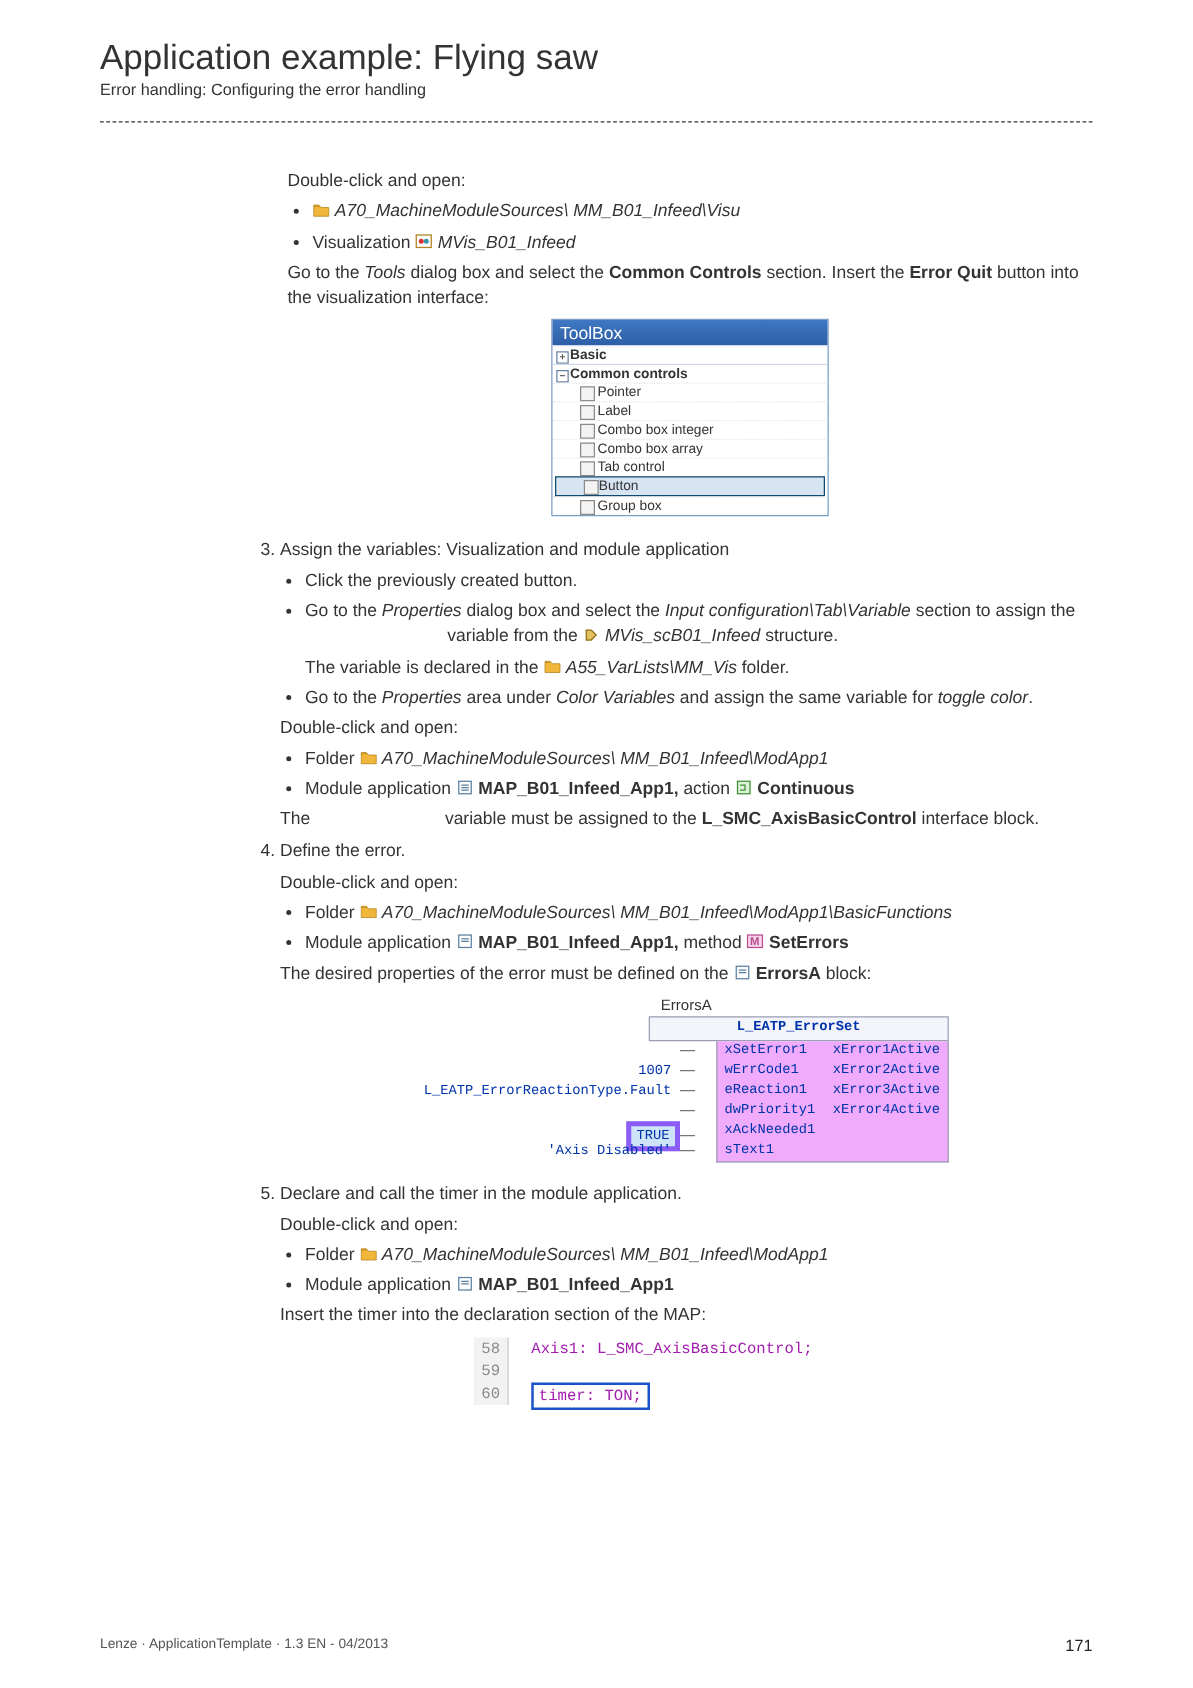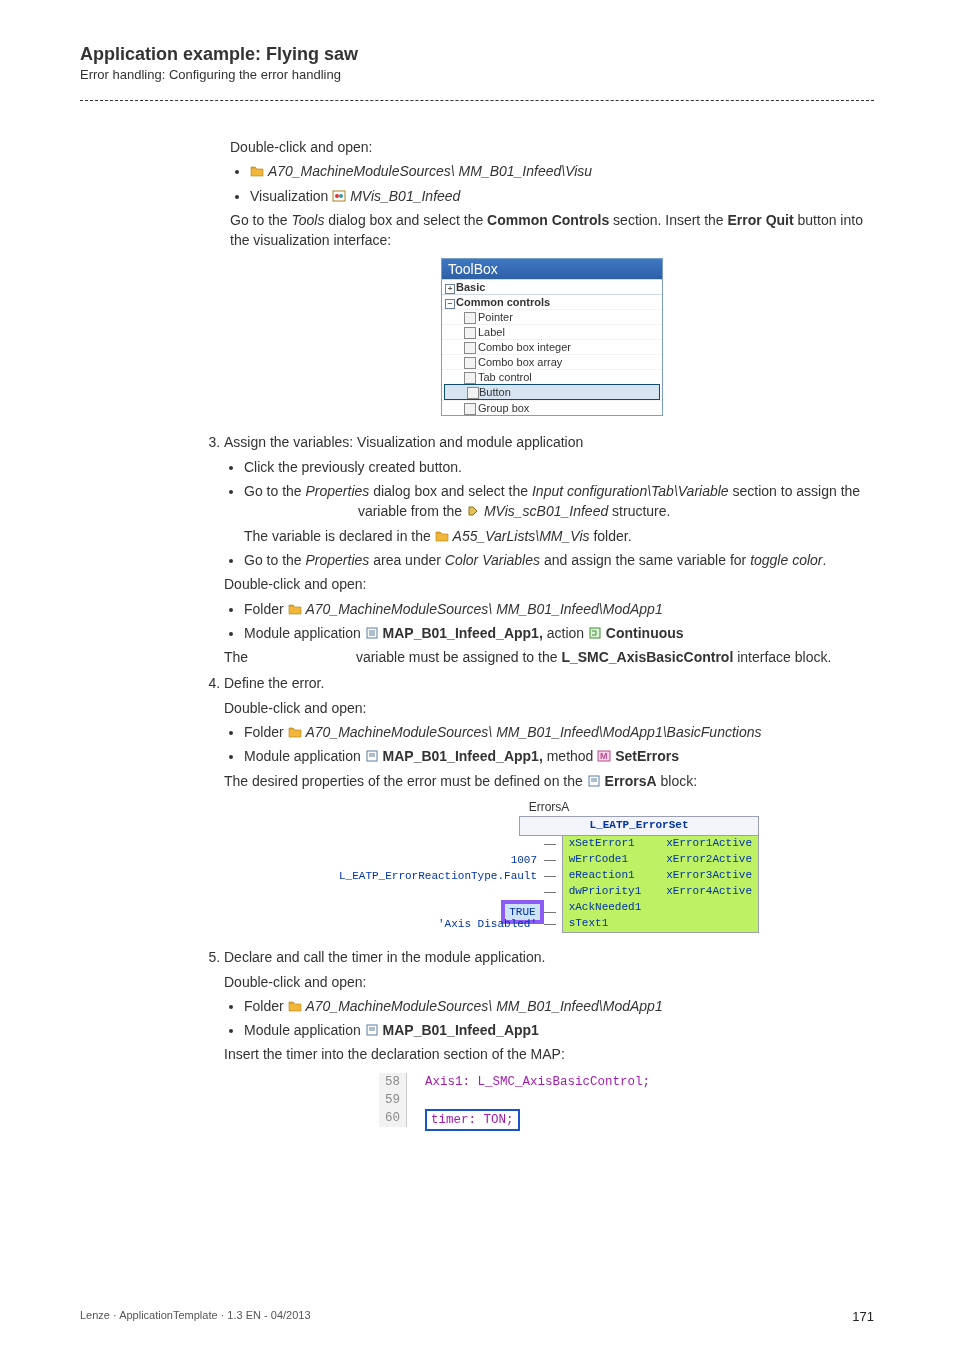--- a/index.html
+++ b/index.html
@@ -12,23 +12,23 @@
     width: 954px;
   }
   .page {
     padding: 30px 80px 30px 80px;
     box-sizing: border-box;
     width: 954px;
     min-height: 1350px;
     position: relative;
   }
   .header-title {
-    font-size: 18px;
-    font-weight: 700;
-    margin: 14px 0 2px 0;
+    font-size: 28px;
+    font-weight: 400;
+    margin: 0 0 2px 0;
   }
   .header-sub {
     font-size: 13px;
     margin-bottom: 18px;
   }
   .dashed-rule {
     border: none;
     border-top: 1.5px dashed #333;
     margin: 0 0 36px 0;
   }
@@ -162,21 +162,22 @@
     flex: 0 0 180px;
     text-align: right;
     padding-right: 6px;
     line-height: 16px;
   }
   .errorsa-left .row { height:16px; white-space: nowrap; }
   .errorsa-box {
     border: 1px solid #9aa0b2;
     border-top: none;
     width: 240px;
-    background: #bef264;
+    background: #f0abfc;
+    margin-left: 11px;
   }
   .errorsa-box-row {
     display: flex;
     height: 16px;
     align-items: center;
   }
   .port-left, .port-right {
     flex: 1;
     padding: 0 6px;
   }

